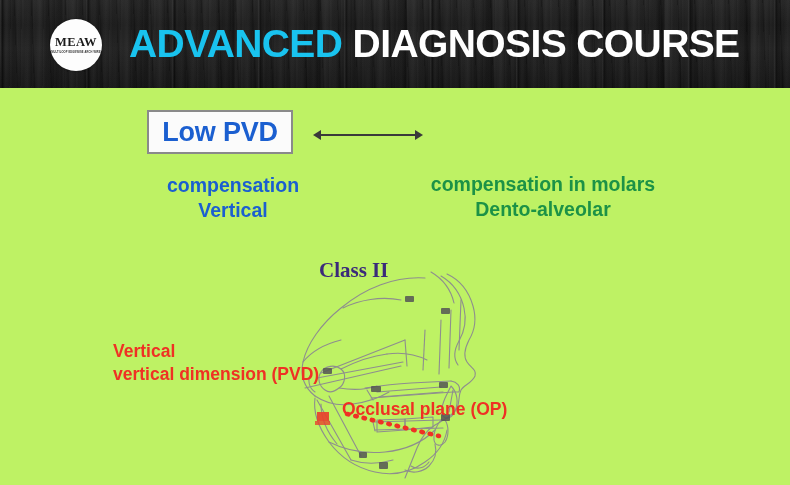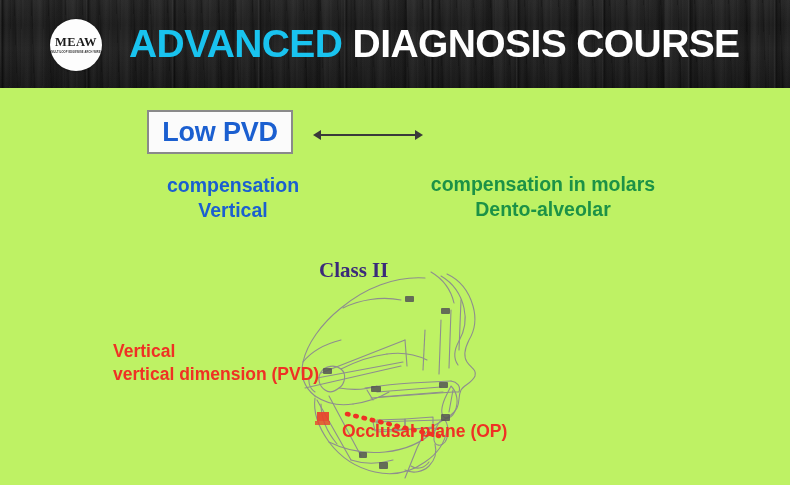--- a/index.html
+++ b/index.html
@@ -124,21 +124,21 @@
     position:absolute;left:307px;top:258px;
     font-size:21px;font-weight:700;color:#3b2a7a;
     font-family:Liberation Serif, serif;white-space:nowrap;margin-left:12px;
   }
   .label-pvd{
     position:absolute;left:113px;top:340px;
     font-size:17.5px;font-weight:700;color:#ef3124;line-height:23px;
     font-family:"Liberation Sans", sans-serif;white-space:nowrap;
   }
   .label-op{
-    position:absolute;left:342px;top:421px;
+    position:absolute;left:342px;top:399px;
     font-size:17.5px;font-weight:700;color:#ef3124;
     font-family:"Liberation Sans", sans-serif;white-space:nowrap;
   }
 </style>
 </head>
 <body>
 
 <div class="slide">
 
   <div class="header">

